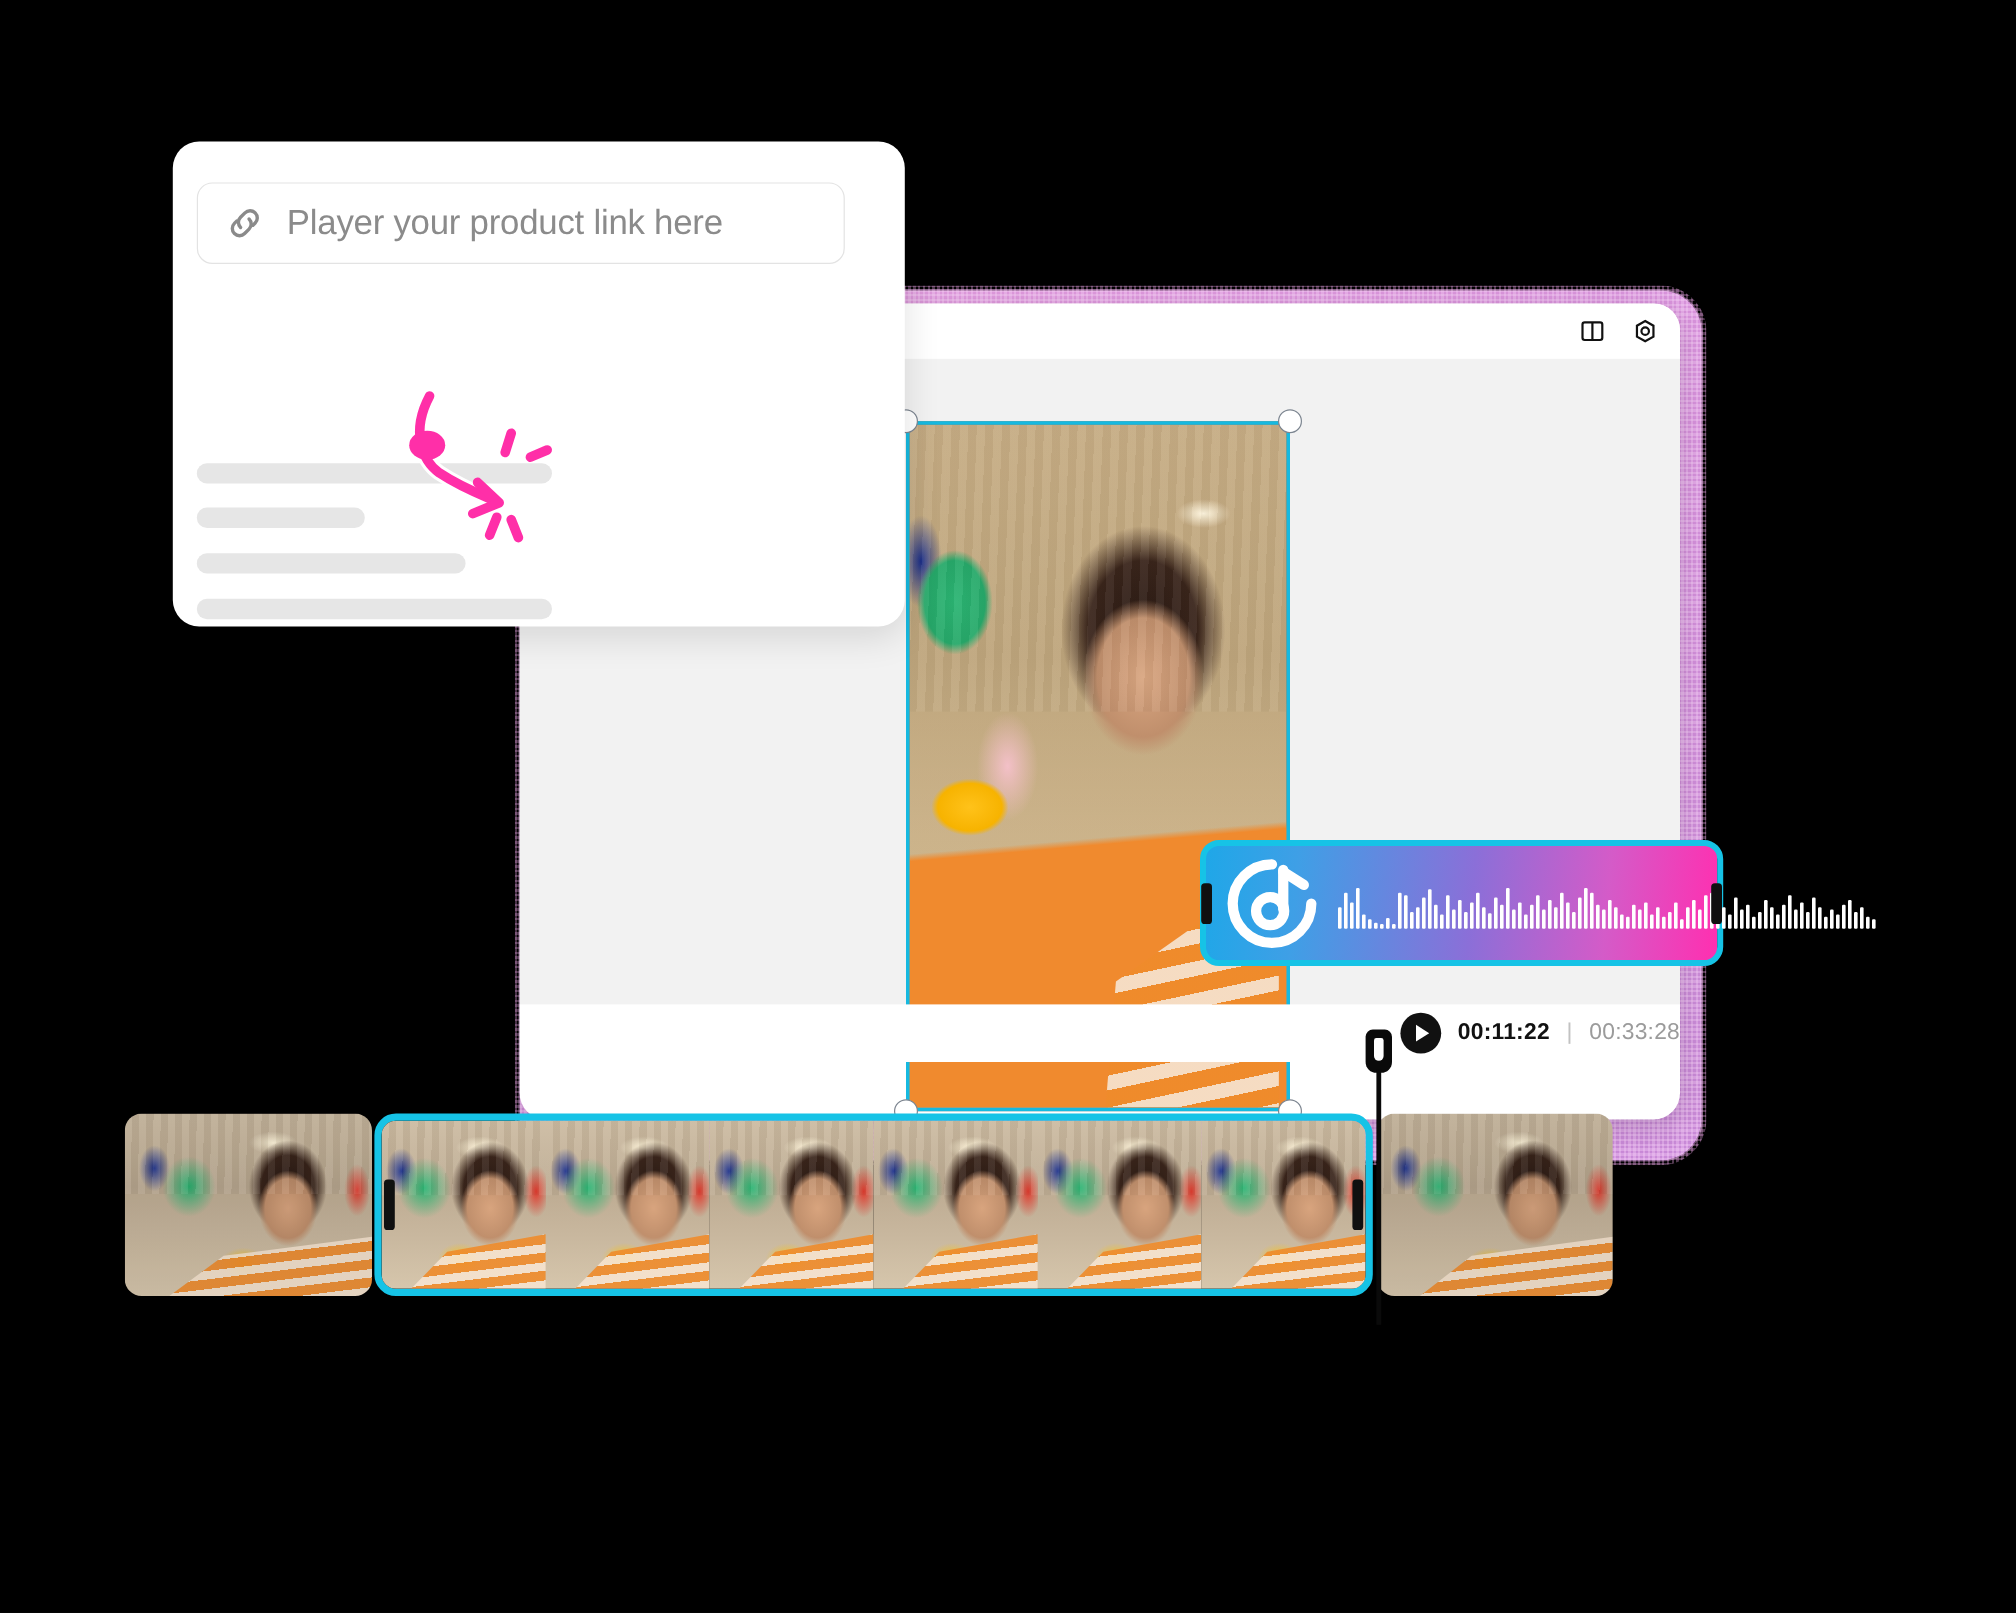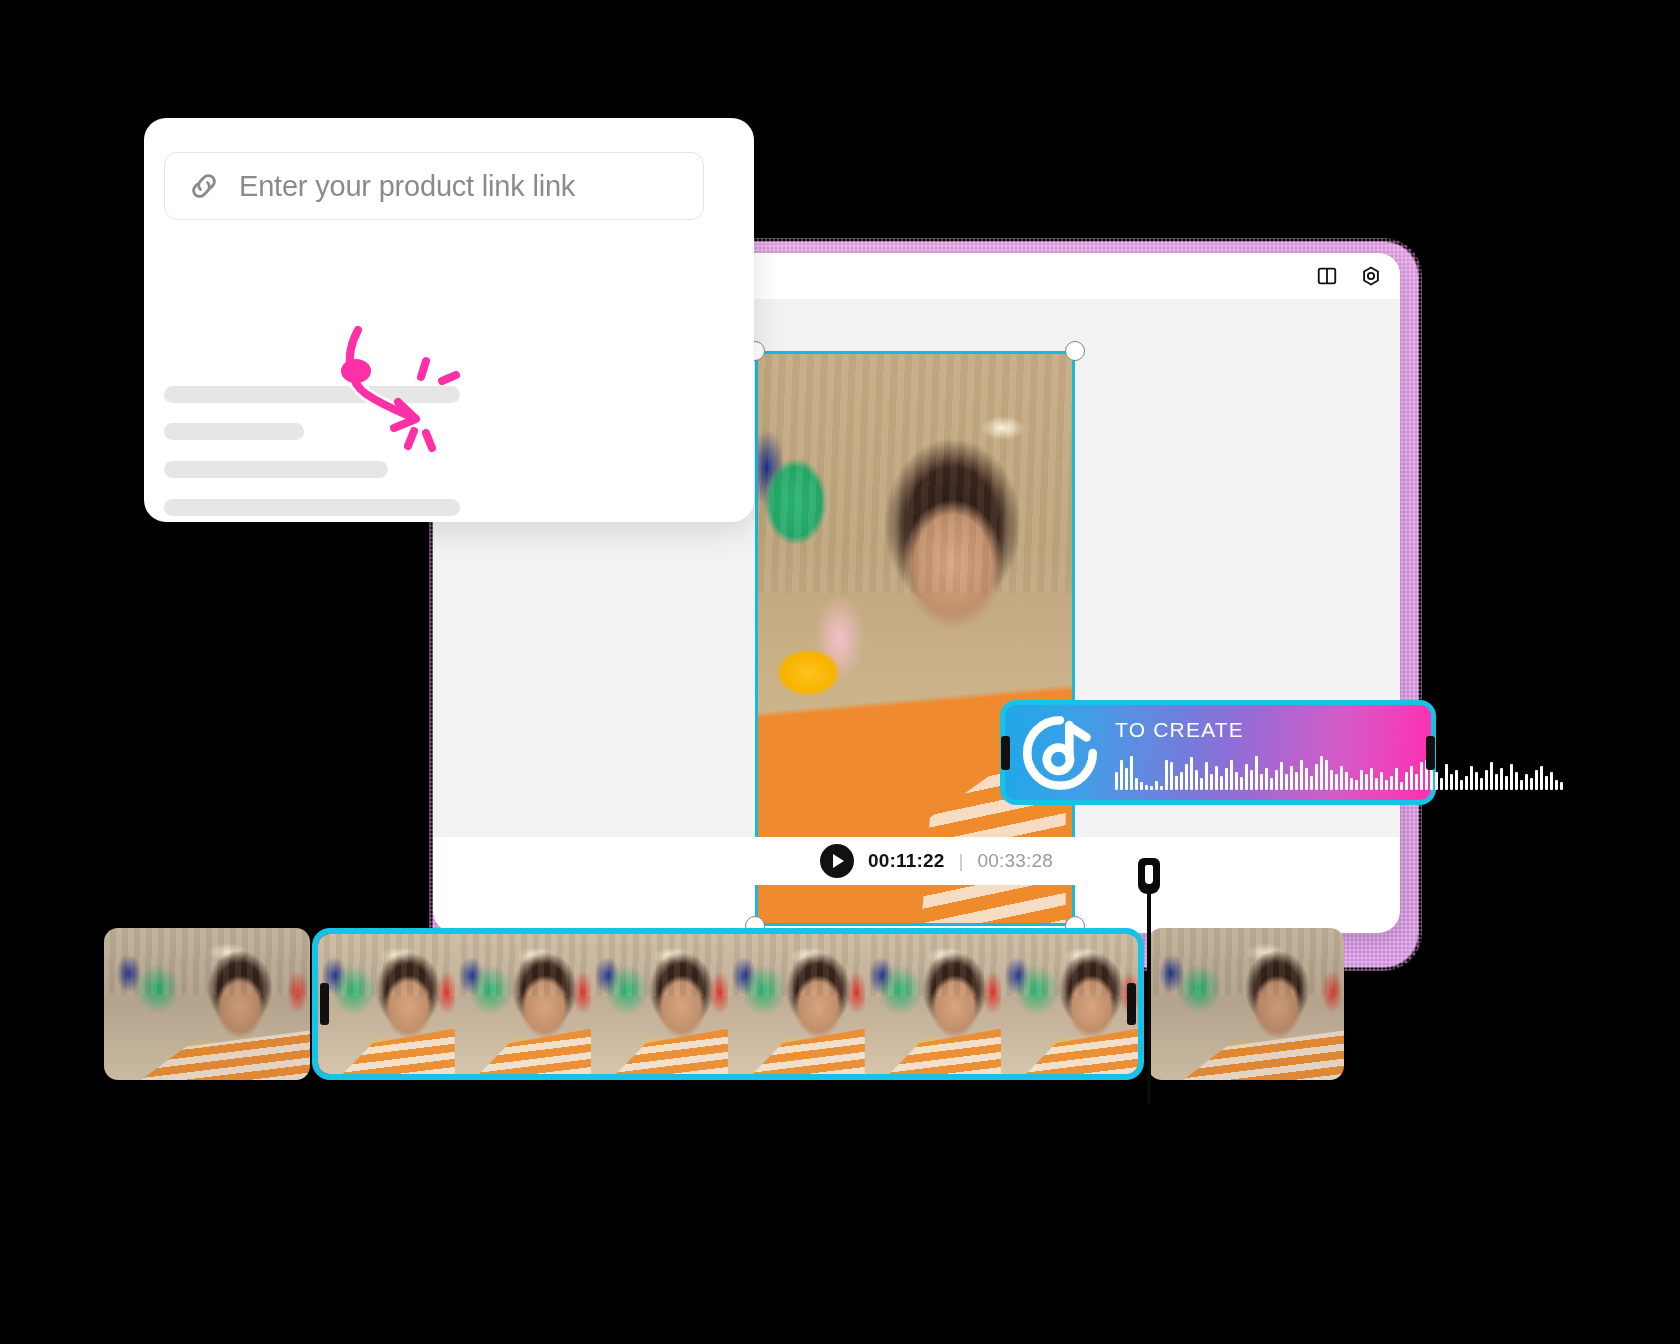--- a/index.html
+++ b/index.html
@@ -158,21 +158,21 @@
 
   
   .playbar {
     position: absolute;
     left: 0; right: 0;
     bottom: 0;
     height: 48px;
     background: #ffffff;
     display: flex;
     align-items: center;
-    justify-content: center;
+    justify-content: flex-end;
     gap: 14px;
     padding-left: 40px;
   }
   .play-btn {
     width: 34px; height: 34px;
     border-radius: 50%;
     background: #111111;
     display: flex;
     align-items: center;
     justify-content: center;
@@ -499,21 +499,20 @@
     <span class="audio-icon">
       <svg viewBox="0 0 100 100" width="78" height="78">
         <path d="M50 8 a42 42 0 1 0 42 42" fill="none" stroke="#fff" stroke-width="11" stroke-linecap="round"></path>
         <path d="M62 14 L62 56" stroke="#fff" stroke-width="11" stroke-linecap="round" fill="none"></path>
         <path d="M62 16 L84 30" stroke="#fff" stroke-width="11" stroke-linecap="round" fill="none"></path>
         <circle cx="48" cy="58" r="15" fill="none" stroke="#fff" stroke-width="11"></circle>
       </svg>
     </span>
 
     <div class="audio-right">
-      <div class="audio-label">TO CREATE</div>
       <div class="waveform">
           <i style="height: 18px;"></i>
           <i style="height: 30px;"></i>
           <i style="height: 22px;"></i>
           <i style="height: 34px;"></i>
           <i style="height: 12px;"></i>
           <i style="height: 8px;"></i>
           <i style="height: 5px;"></i>
           <i style="height: 4px;"></i>
           <i style="height: 9px;"></i>
@@ -640,21 +639,21 @@
 
   <div class="form-card">
 
     <div class="link-input">
       <span class="link-icon">
         <svg viewBox="0 0 24 24" width="34" height="34" fill="none" stroke="#8a8a8a" stroke-width="2" stroke-linecap="round">
           <path d="M9.5 14.5 a4.2 4.2 0 0 1 0-6l2.6-2.6 a4.2 4.2 0 0 1 6 6 l-1.3 1.3"></path>
           <path d="M14.5 9.5 a4.2 4.2 0 0 1 0 6 l-2.6 2.6 a4.2 4.2 0 0 1-6-6 l1.3-1.3"></path>
         </svg>
       </span>
-      <span class="link-placeholder">Enter your product link link</span>
+      <span class="link-placeholder">Player your product link here</span>
     </div>
 
 
     <div class="skeleton sk1"></div>
     <div class="skeleton sk2"></div>
     <div class="skeleton sk3"></div>
     <div class="skeleton sk4"></div>
   </div>
 
   <div class="doodle">

